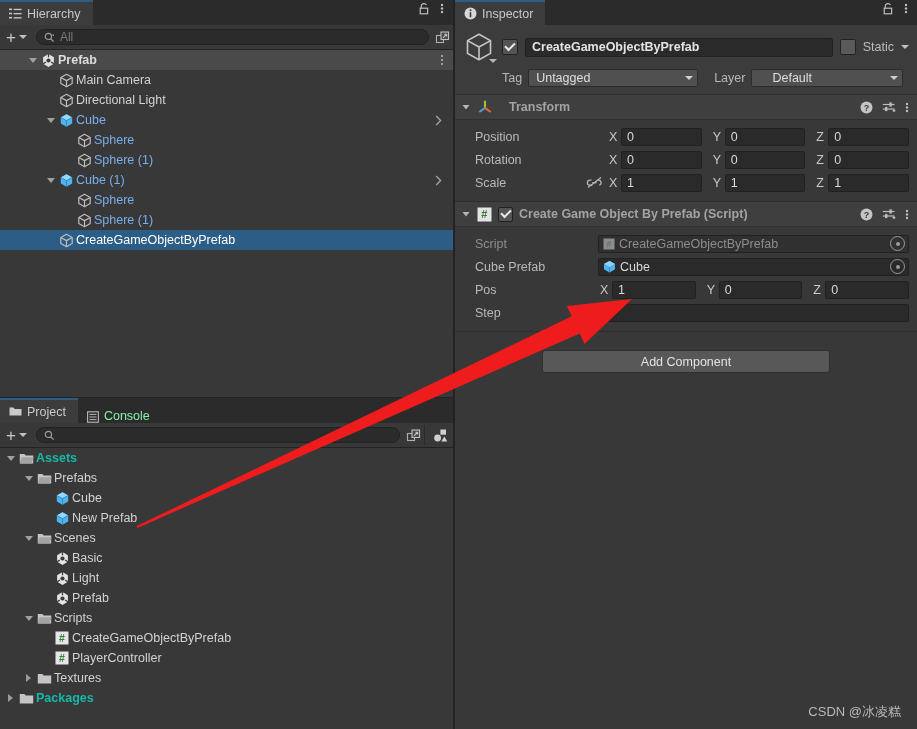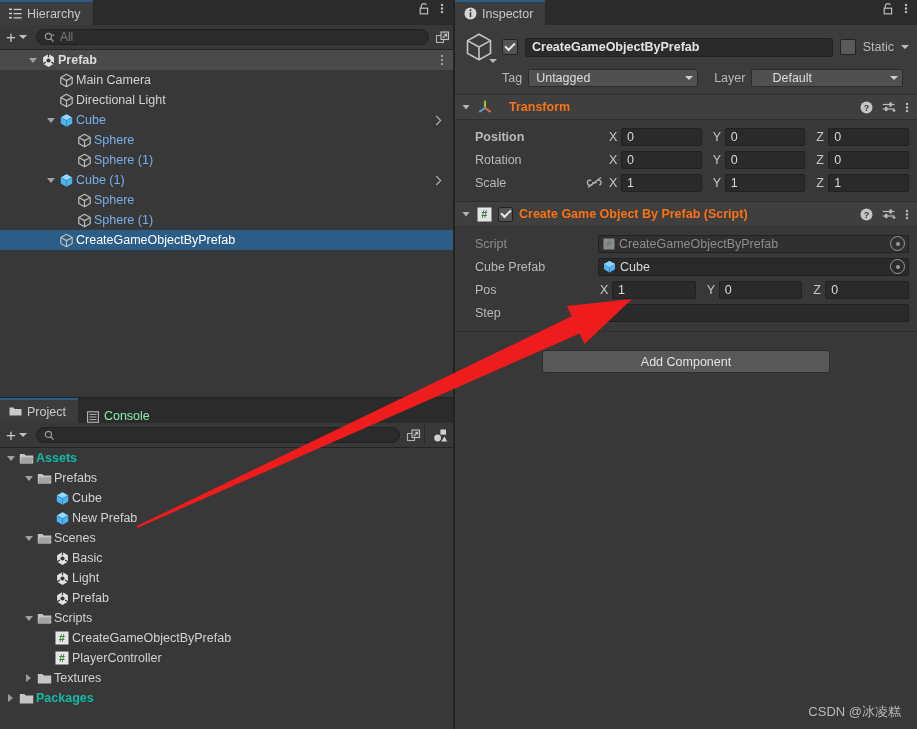--- a/index.html
+++ b/index.html
@@ -106,21 +106,21 @@
     height:18px;background:#505050;border:1px solid #2c2c2c;border-radius:2px;
     display:flex;align-items:center;padding:0 4px 0 7px;color:#dedede;font-size:12.5px;box-sizing:border-box;
   }
   .dropdown .dcar{margin-left:auto;width:0;height:0;border-left:4px solid transparent;border-right:4px solid transparent;border-top:4px solid #cfcfcf;}
 
   .comp{border-bottom:1px solid #2e2e2e;}
   .comp-head{
     height:24px;display:flex;align-items:center;gap:6px;padding:0 8px 0 6px;
     background:#3f3f3f;border-bottom:1px solid #303030;
   }
-  .comp-head .title{font-weight:bold;color:#f97316;font-size:12.5px;}
+  .comp-head .title{font-weight:bold;color:#a3a3a3;font-size:12.5px;}
   .comp-head .hicons{margin-left:auto;display:flex;align-items:center;gap:9px;}
   .comp-body{padding:5px 8px 7px 8px;}
   .prow{display:flex;align-items:center;height:23px;}
   .prow .plabel{width:135px;flex:0 0 135px;color:#b9b9b9;font-size:12.5px;padding-left:12px;box-sizing:border-box;}
   .prow .plabel.dim{color:#8e8e8e;}
   .axis{width:14px;flex:0 0 14px;color:#c8c8c8;font-size:12.5px;text-align:left;padding-left:2px;box-sizing:border-box;}
   .numfield{
     flex:1;height:18px;background:#2a2a2a;border:1px solid #212121;border-radius:2px;
     display:flex;align-items:center;padding:0 5px;color:#d8d8d8;font-size:12.5px;box-sizing:border-box;
   }
@@ -672,21 +672,21 @@
             <svg width="4" height="13" viewBox="0 0 4 13">
               <circle cx="2" cy="3" r="1.2" fill="#bdbdbd"></circle>
               <circle cx="2" cy="6.5" r="1.2" fill="#bdbdbd"></circle>
               <circle cx="2" cy="10" r="1.2" fill="#bdbdbd"></circle>
             </svg>
           </span>
         </span>
       </div>
       <div class="comp-body" id="transform-body">
           <div class="prow">
-            <span class="plabel" style="width: 118px; flex: 0 0 118px; font-weight: bold;">Position</span>
+            <span class="plabel" style="width: 118px; flex: 0 0 118px;">Position</span>
             <span style="width: 26px; flex: 0 0 26px; display: flex; align-items: center; justify-content: center;"></span>
             <span class="axis">X</span>
             <span class="numfield">0</span>
             <span class="axis" style="margin-left: 9px;">Y</span>
             <span class="numfield">0</span>
             <span class="axis" style="margin-left: 9px;">Z</span>
             <span class="numfield">0</span>
           </div>
           <div class="prow">
             <span class="plabel" style="width: 118px; flex: 0 0 118px;">Rotation</span>

